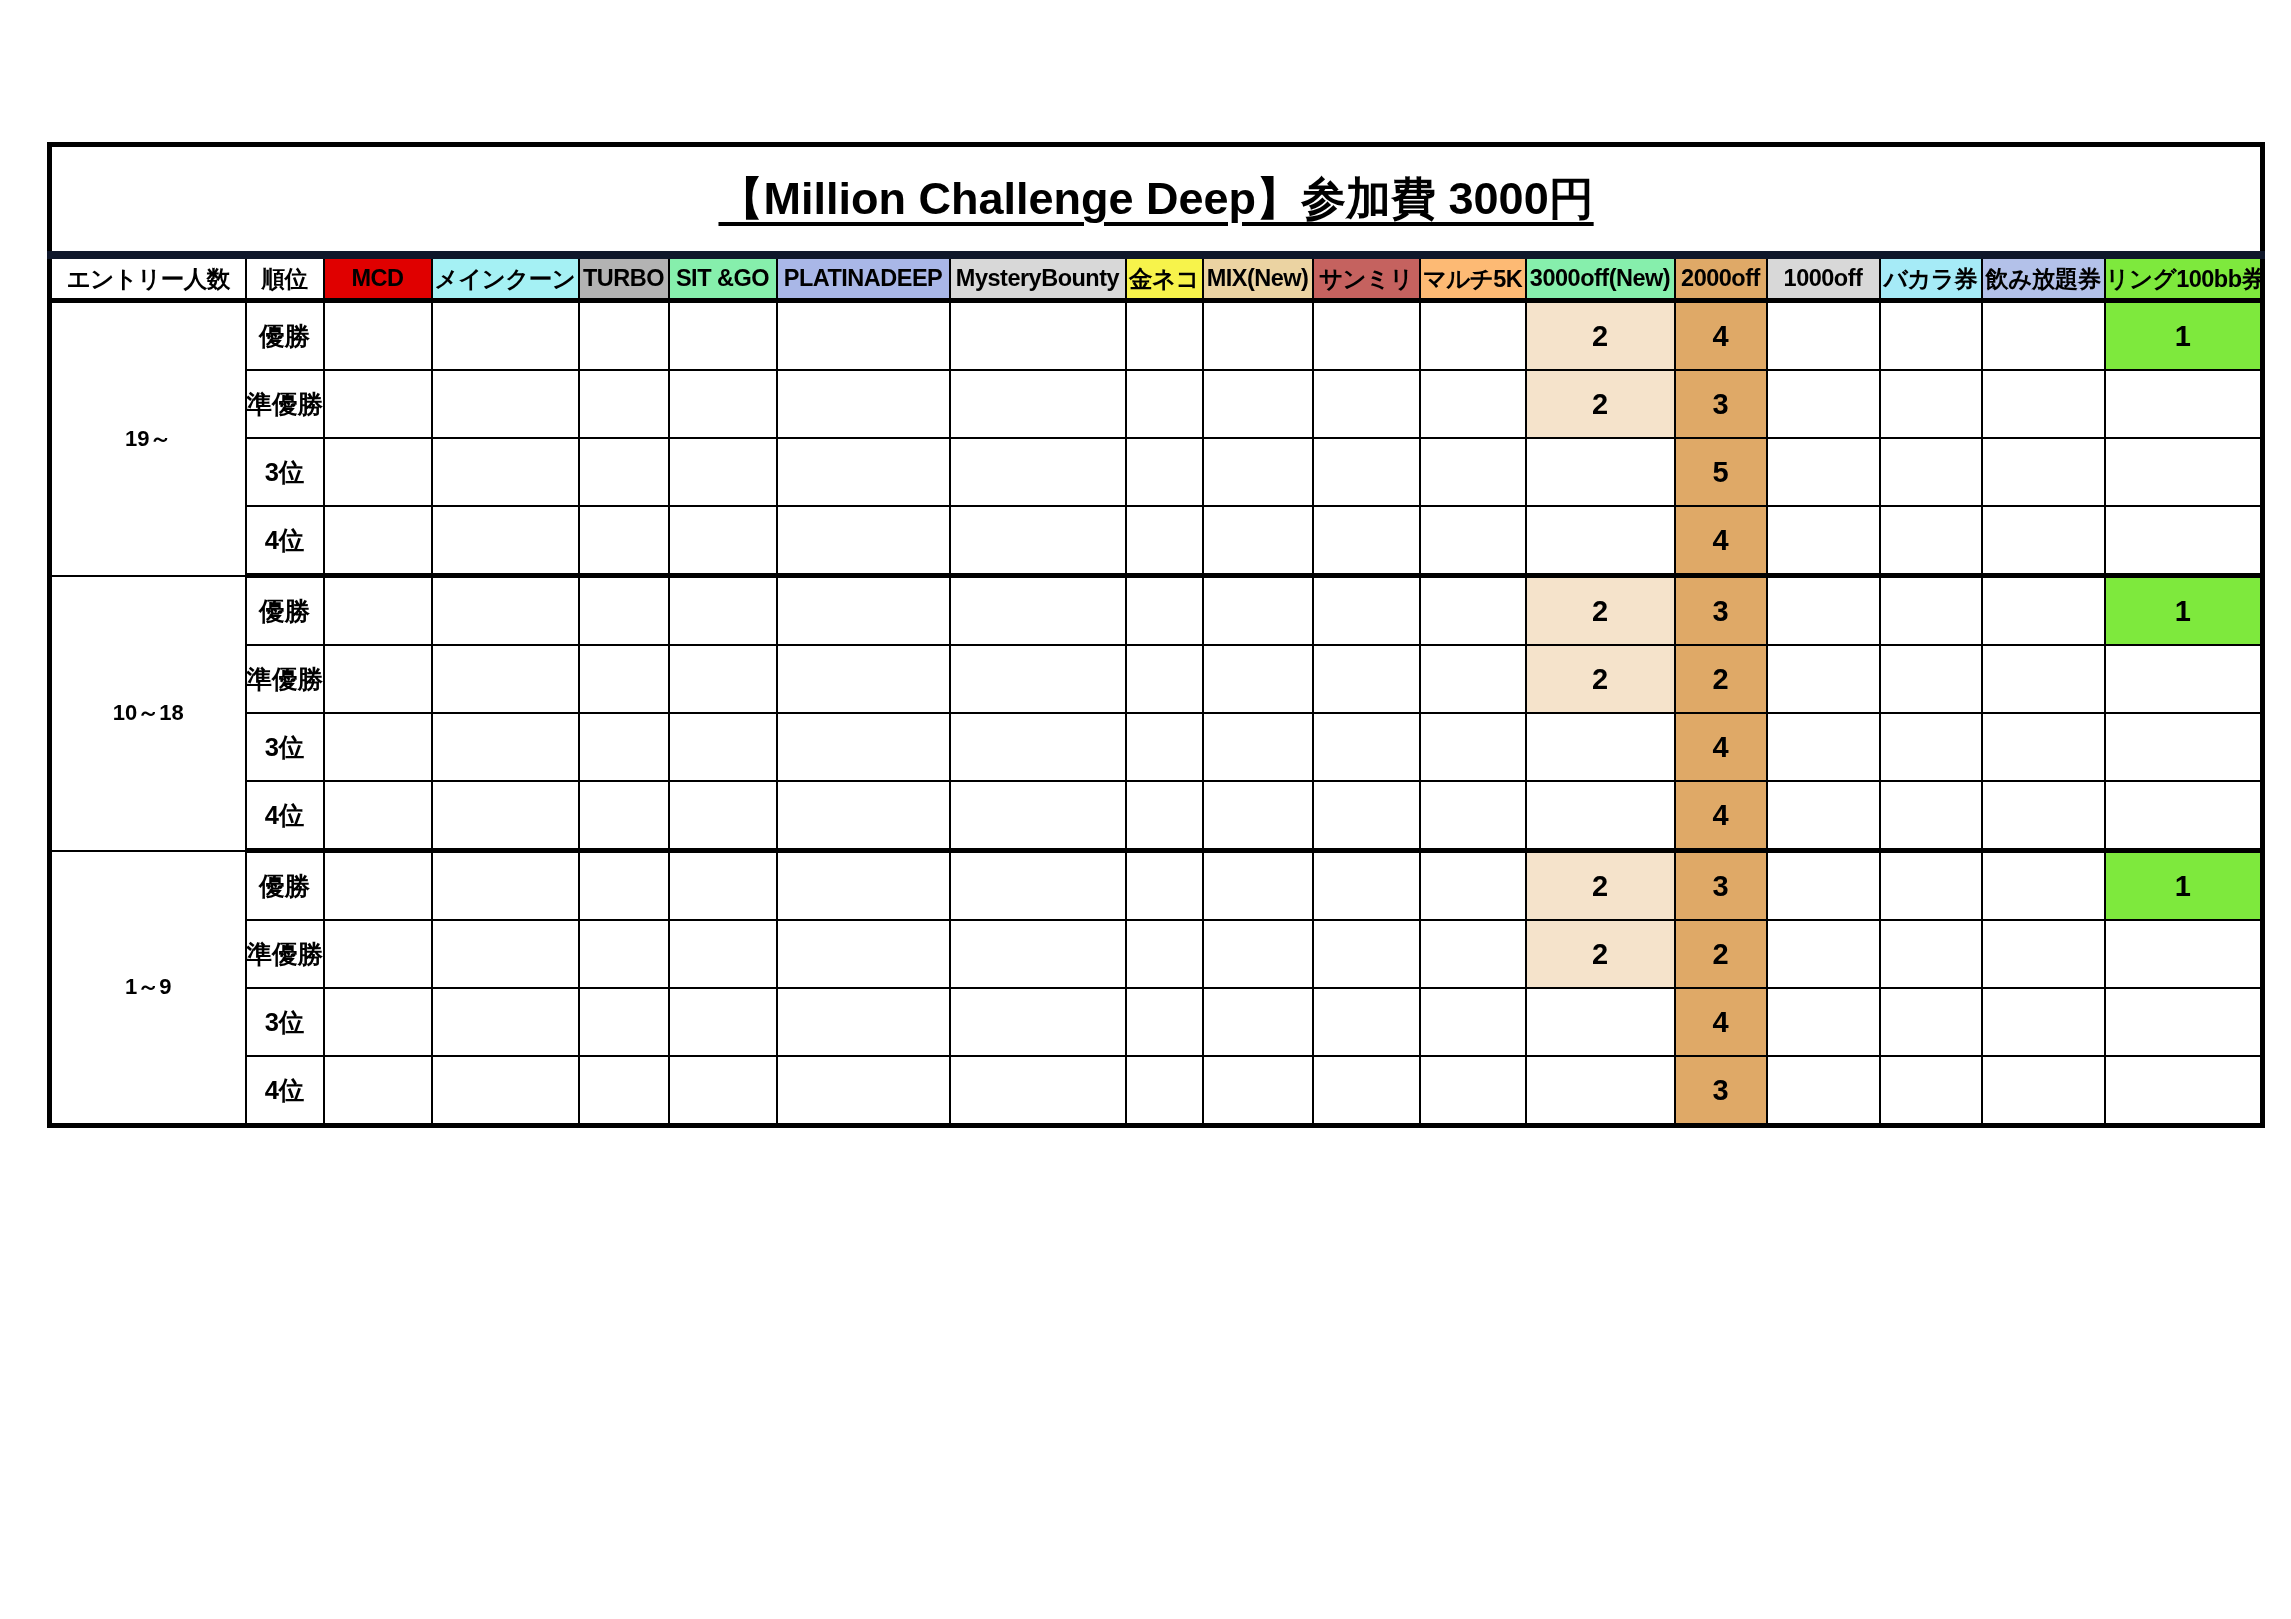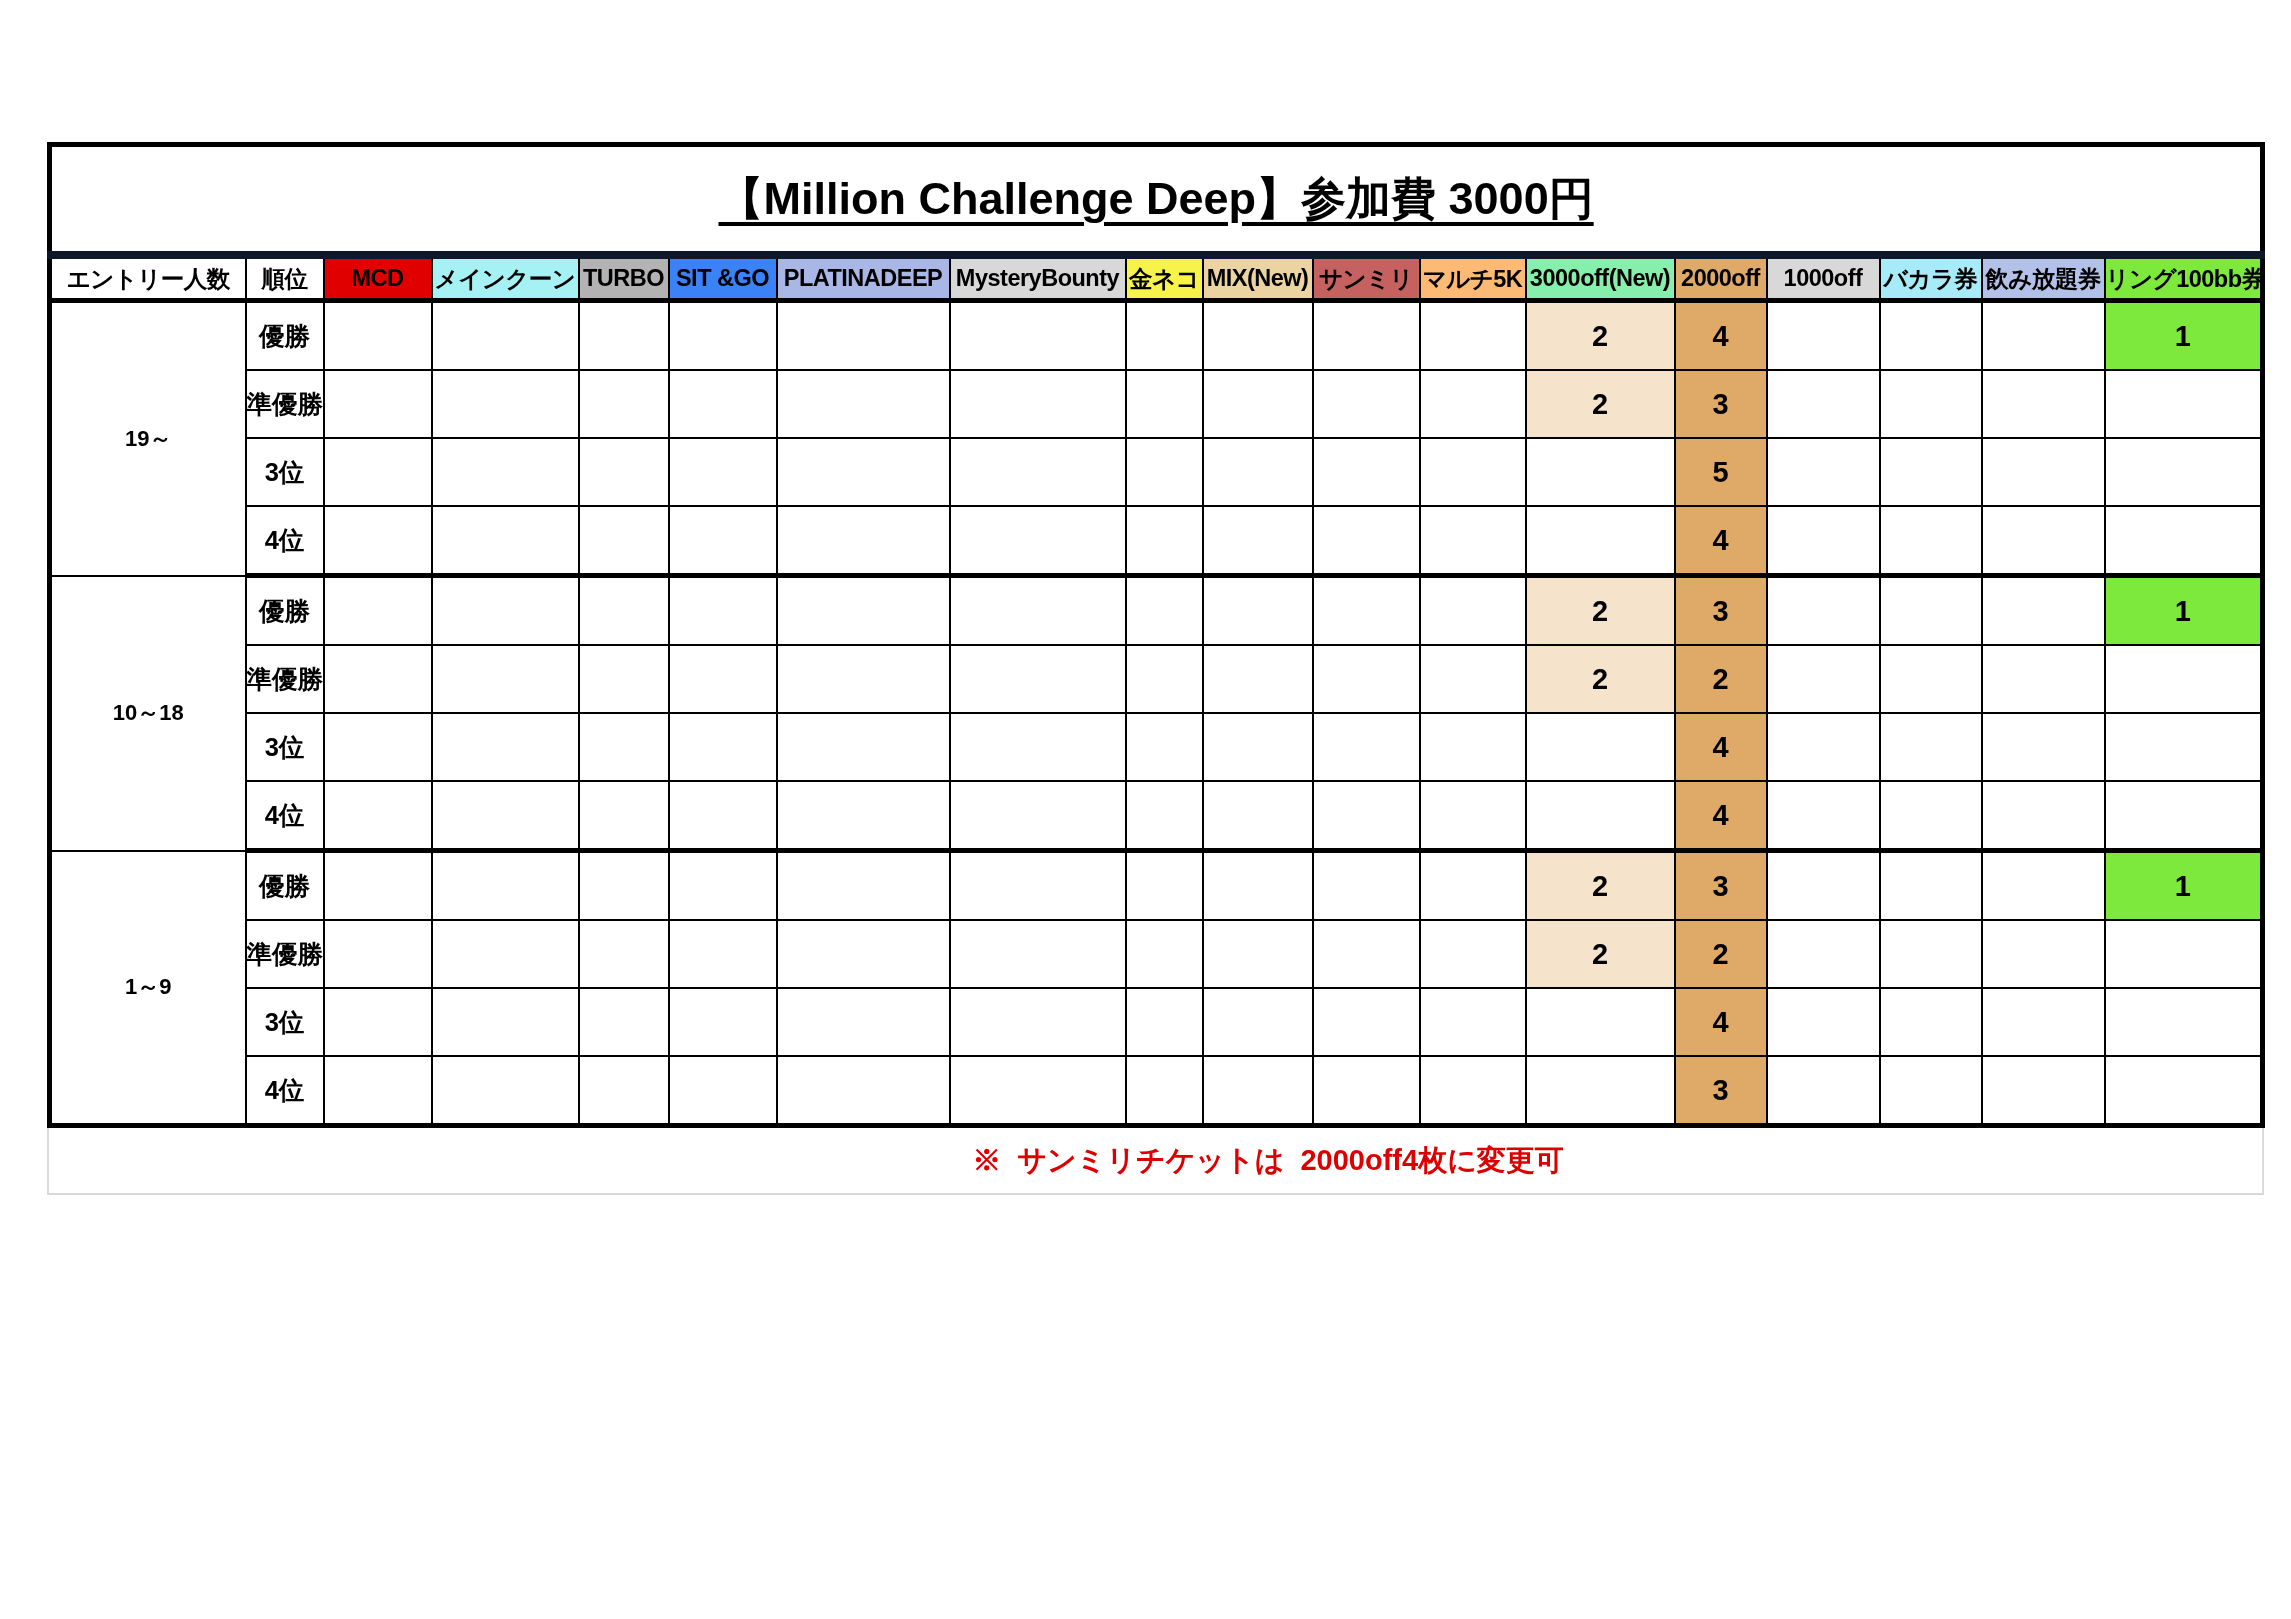--- a/index.html
+++ b/index.html
@@ -125,21 +125,21 @@
           <span class="title-text">【Million Challenge Deep】参加費 3000円</span>
         </td>
       </tr>
 
       <tr class="head-row">
         <th style="background-color: rgb(255, 255, 255);">エントリー人数</th>
         <th style="background-color: rgb(255, 255, 255);">順位</th>
         <th style="background-color: rgb(224, 0, 0);">MCD</th>
         <th style="background-color: rgb(165, 241, 244);">メインクーン</th>
         <th style="background-color: rgb(179, 179, 179);">TURBO</th>
-        <th style="background-color: #3b82f6;">SIT &amp;GO</th>
+        <th style="background-color: #86efac;">SIT &amp;GO</th>
         <th style="background-color: rgb(169, 183, 231); margin-top: 12px;">PLATINADEEP</th>
         <th style="background-color: rgb(216, 216, 216);">MysteryBounty</th>
         <th style="background-color: rgb(247, 243, 75);">金ネコ</th>
         <th style="background-color: rgb(235, 211, 162); margin-left: 24px;">MIX(New)</th>
         <th style="background-color: rgb(197, 98, 95);">サンミリ</th>
         <th style="background-color: #fdba74; text-align: center;">マルチ5K</th>
         <th style="background-color: #86efac;">3000off(New)</th>
         <th style="background-color: rgb(223, 169, 103);">2000off</th>
         <th style="background-color: rgb(216, 216, 216);">1000off</th>
         <th style="background-color: rgb(166, 235, 247); margin-top: 38px;">バカラ券</th>
@@ -376,19 +376,16 @@
         <td class="cell"></td>
         <td class="cell" style="background-color: rgb(223, 169, 103);">3</td>
         <td class="cell"></td>
             <td class="cell"></td>
             <td class="cell"></td>
             <td class="cell"></td>
       </tr>
     </tbody>
       </table>
 
-    <div class="note-row">
-      <span class="note-text" style="color: rgb(221, 0, 0);">※  サンミリチケットは  2000off4枚に変更可</span>
-    </div>
 
   </div>
 </div>
 
 
 </body></html>

